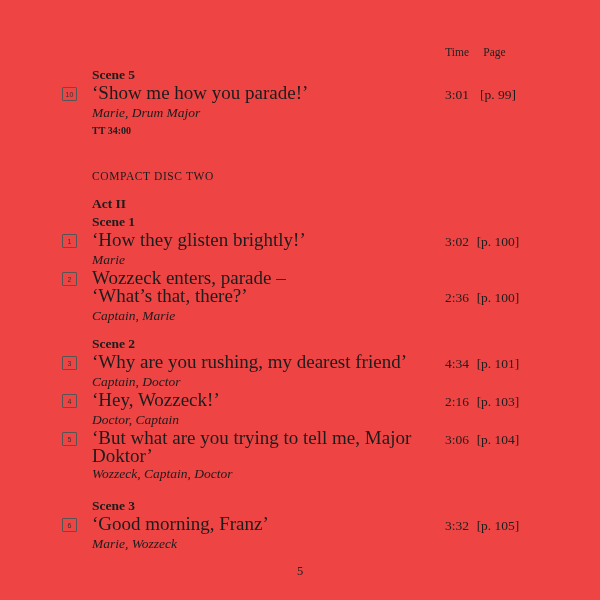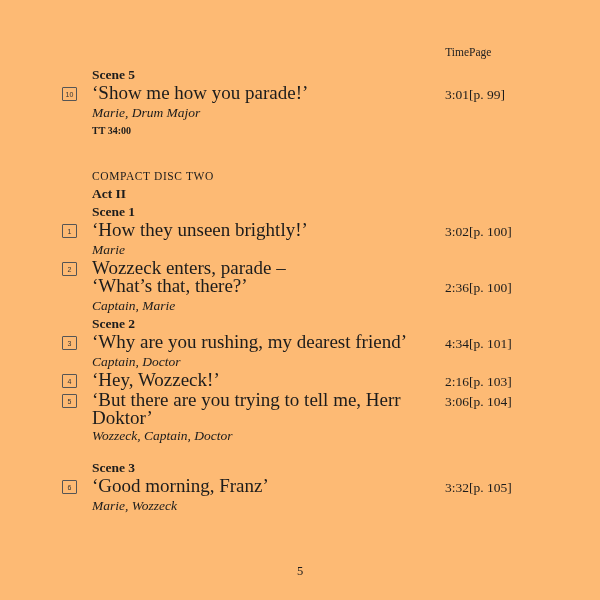--- a/index.html
+++ b/index.html
@@ -1,39 +1,39 @@
 <!DOCTYPE html>
 <html><head>
 <meta charset="utf-8">
 <style>
   html,body{margin:0;padding:0;background:#ffffff;}
   .page{
-    position:relative;width:600px;height:600px;background:#fdba74;
+    position:relative;width:600px;height:600px;background:#ef4444;
     font-family:"Liberation Serif","DejaVu Serif",serif;color:#1c1c1c;overflow:hidden;
   }
   .content{position:absolute;left:92px;top:43px;width:435px;}
   .row{display:flex;align-items:baseline;line-height:18px;}
   .title{flex:1;font-size:19px;}
   .time{width:46px;text-align:right;font-size:13.5px;white-space:nowrap;}
-  .pageref{width:58px;text-align:left;font-size:13.5px;white-space:nowrap;}
+  .pageref{width:58px;text-align:center;font-size:13.5px;white-space:nowrap;}
   .colhead .time,.colhead .pageref{font-size:11.5px;color:#222;}
   .colhead .pageref{box-sizing:border-box;padding-right:7px;}
   .heading{font-weight:bold;font-size:13.5px;line-height:18px;}
   .disc-heading{font-weight:normal;font-size:11.5px;letter-spacing:0.6px;line-height:18px;}
   .total{font-weight:bold;font-size:10px;line-height:18px;padding-right:54px;}
   .track{position:relative;}
   .tracknum{
     position:absolute;left:-30px;top:3px;width:13px;height:12px;
     border:1px solid #555;border-radius:1px;
     display:flex;align-items:center;justify-content:center;
     font-family:"Liberation Sans","DejaVu Sans",sans-serif;font-size:7px;color:#333;
   }
   .performers{font-style:italic;font-size:13.5px;line-height:18px;}
   .footer{position:absolute;top:564px;left:0;width:600px;text-align:center;font-size:12.5px;}
-  .mt5{margin-top:5px}.mt10{}.mt14{margin-top:14px}.mt29{margin-top:27px}
+  .mt5{margin-top:5px}.mt10{margin-top:10px}.mt14{margin-top:14px}.mt29{margin-top:27px}
 </style>
 </head>
 <body>
 
 <div class="page">
   <div class="content">
 
     <div class="row colhead">
       <span class="title"></span>
       <span class="time">Time</span>
@@ -55,21 +55,21 @@
     <div class="total">TT 34:00</div>
 
     <div class="disc-heading mt29">COMPACT DISC TWO</div>
 
     <div class="heading mt10">Act II</div>
     <div class="heading">Scene 1</div>
 
     <div class="track">
       <span class="tracknum">1</span>
       <div class="row">
-        <span class="title">‘How they unseen brightly!’</span>
+        <span class="title">‘How they glisten brightly!’</span>
         <span class="time">3:02</span>
         <span class="pageref">[p. 100]</span>
       </div>
       <div class="performers">Marie</div>
     </div>
 
     <div class="track">
       <span class="tracknum">2</span>
       <div class="row">
         <span class="title">Wozzeck enters, parade –</span>
@@ -94,26 +94,27 @@
       <div class="performers">Captain, Doctor</div>
     </div>
 
     <div class="track">
       <span class="tracknum">4</span>
       <div class="row">
         <span class="title">‘Hey, Wozzeck!’</span>
         <span class="time">2:16</span>
         <span class="pageref">[p. 103]</span>
       </div>
+      <div class="performers">Doctor, Captain</div>
     </div>
 
     <div class="track">
       <span class="tracknum">5</span>
       <div class="row">
-        <span class="title">‘But there are you trying to tell me, Herr Doktor’</span>
+        <span class="title">‘But what are you trying to tell me, Major Doktor’</span>
         <span class="time">3:06</span>
         <span class="pageref">[p. 104]</span>
       </div>
       <div class="performers">Wozzeck, Captain, Doctor</div>
     </div>
 
     <div class="heading mt14">Scene 3</div>
 
     <div class="track">
       <span class="tracknum">6</span>

